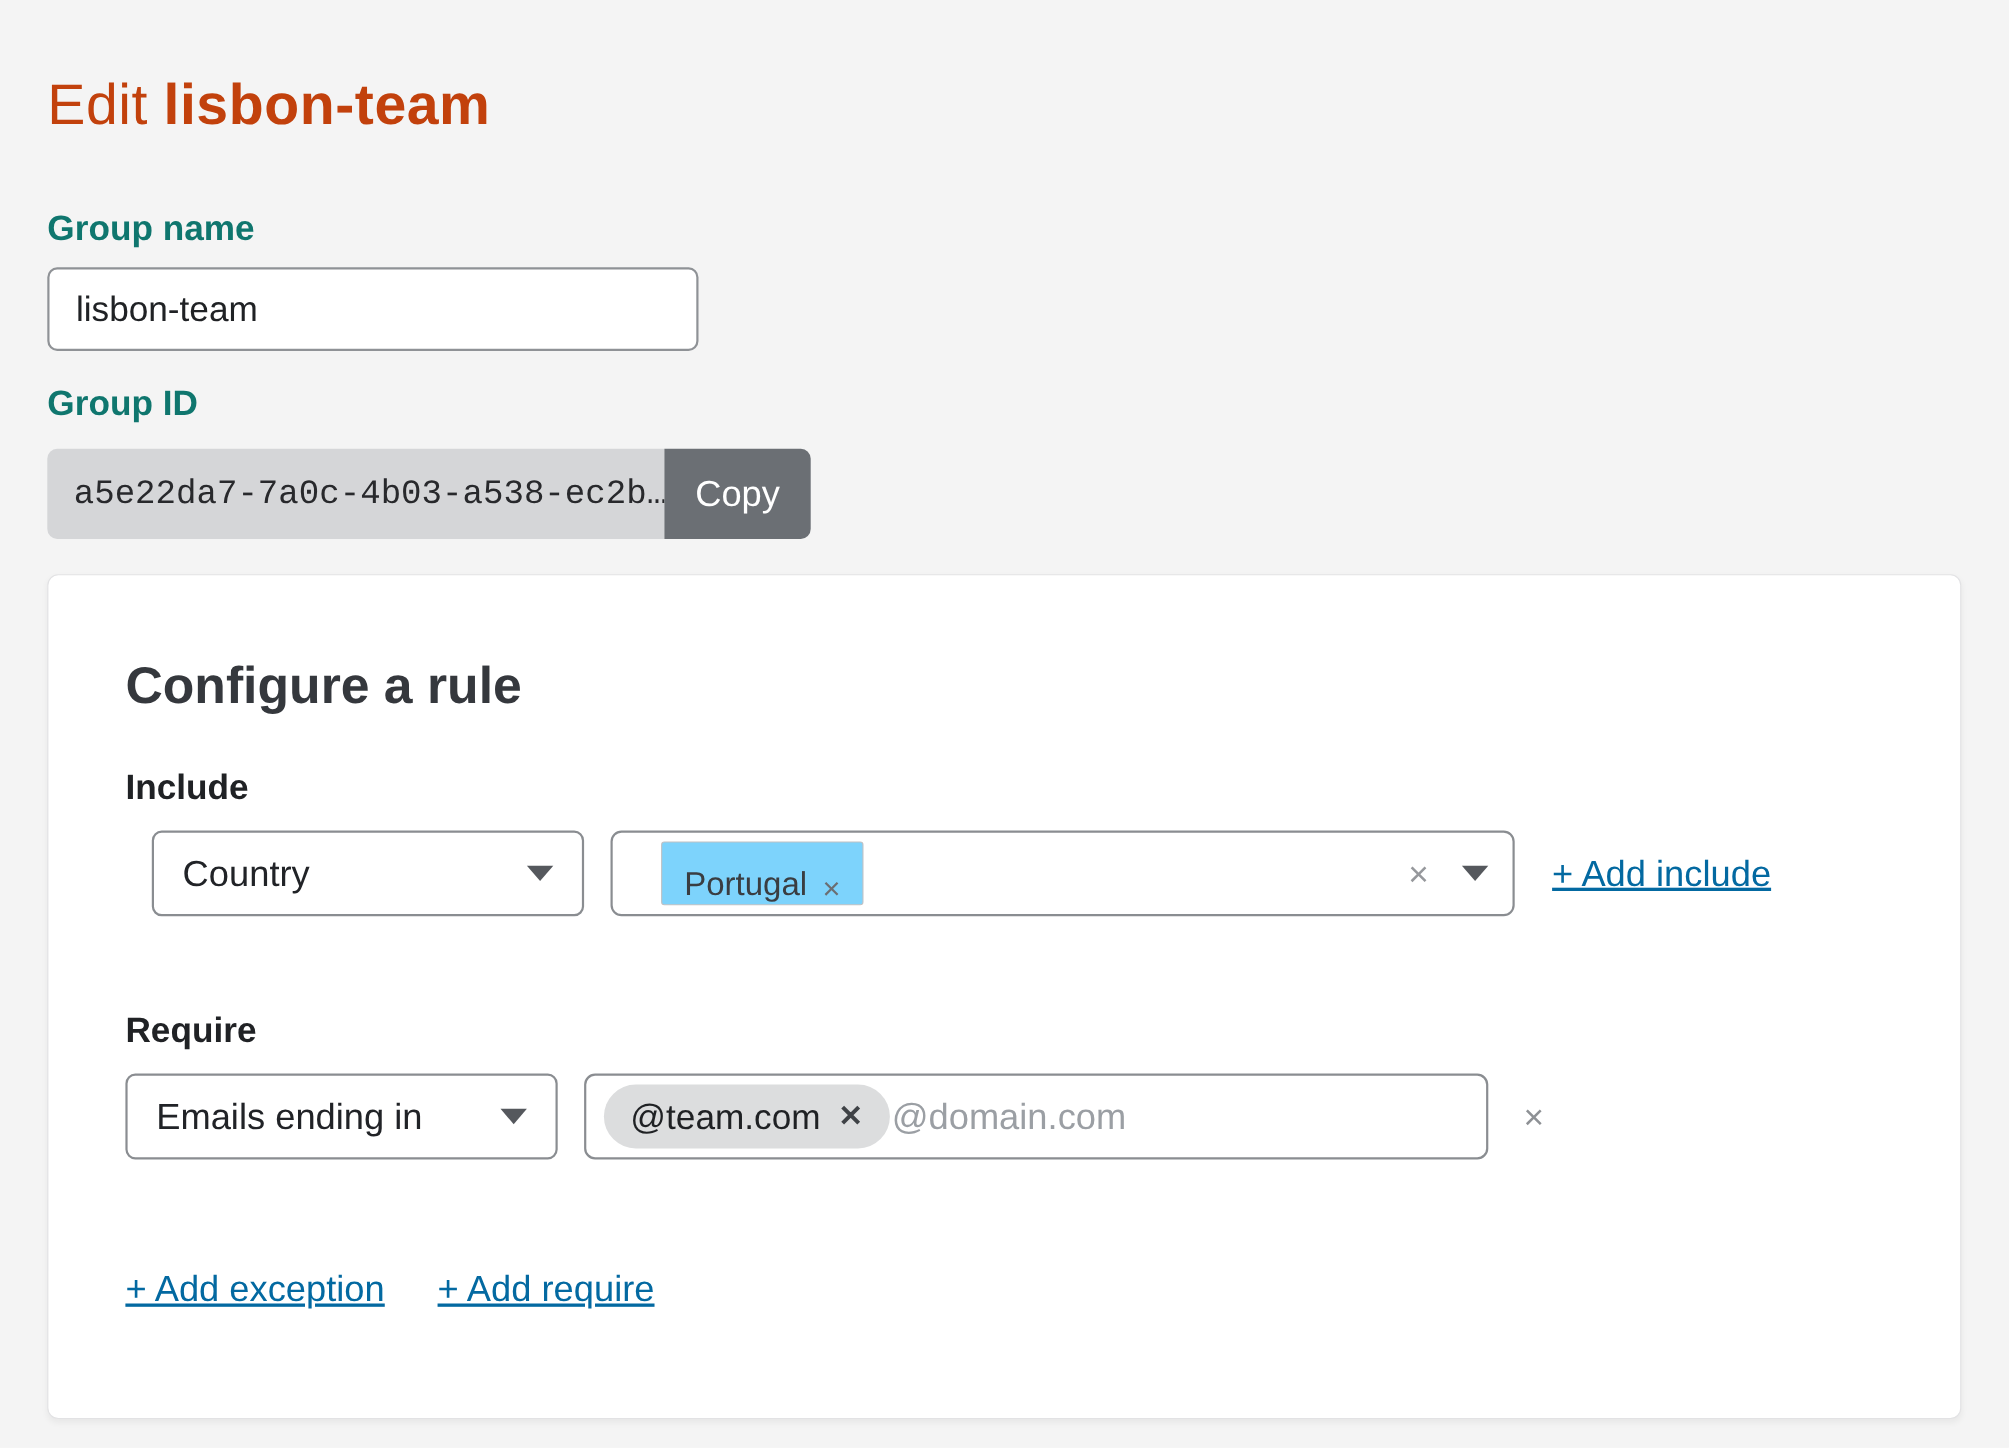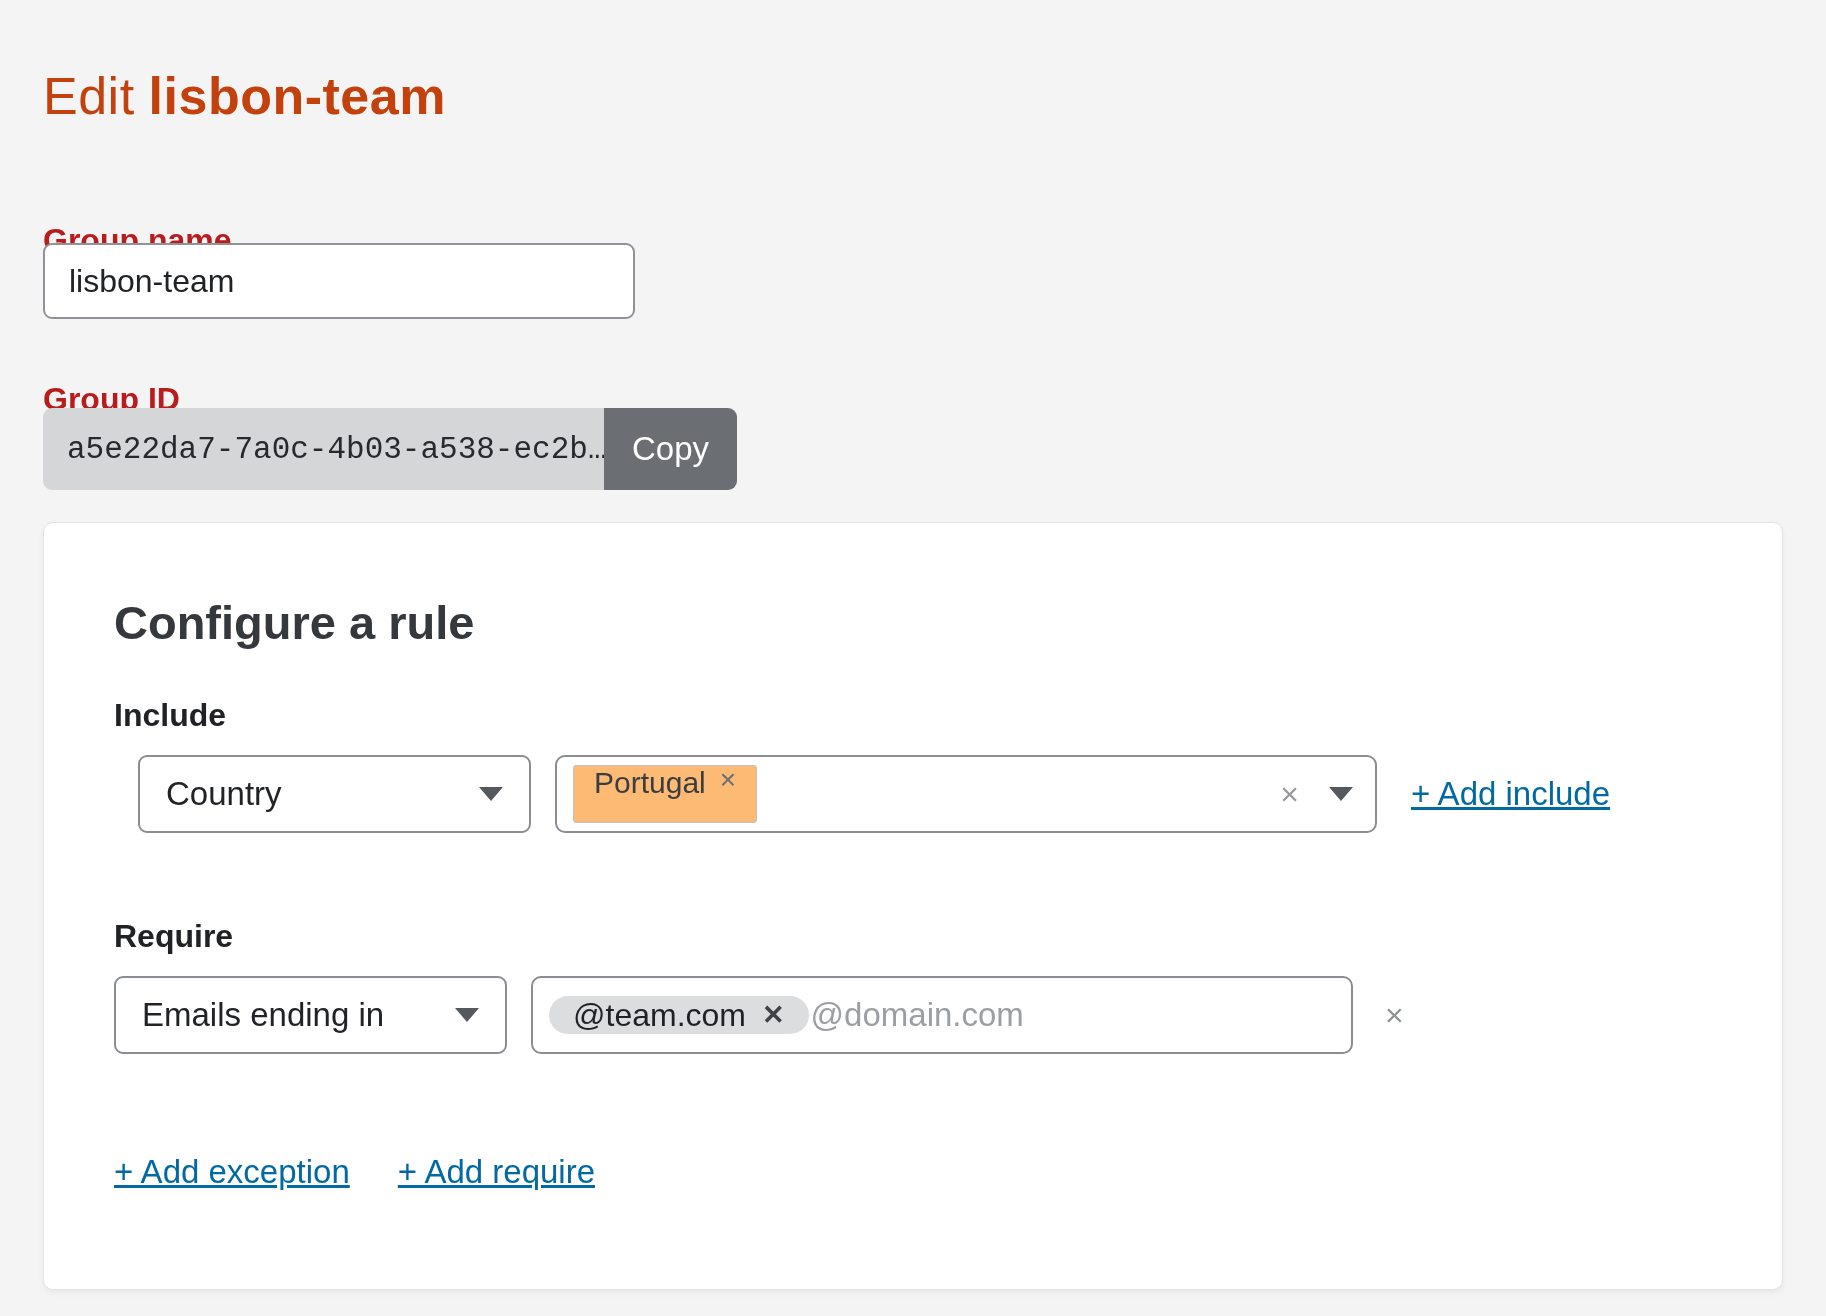--- a/index.html
+++ b/index.html
@@ -14,21 +14,21 @@
   
   .page-title{
     position:absolute;left:43px;top:28px;
     font-size:52px;line-height:66px;font-weight:400;
     color:#c2410c;letter-spacing:0.5px;
   }
   .page-title .title-name{font-weight:700;margin-left:14px;}
   
   .field-label{
     position:absolute;left:43px;
-    font-size:32px;font-weight:700;color:#b91c1c;margin-top:33px;
+    font-size:32px;font-weight:700;color:#0f766e;
   }
   .label-group-name{top:189px;}
   .label-group-id{top:348px;}
   
   .group-name-input{
     position:absolute;left:43px;top:243px;
     width:592px;height:76px;box-sizing:border-box;
     border:2px solid #8f9296;border-radius:9px;
     background:#ffffff;
     font-family:"Liberation Sans", sans-serif;
@@ -96,34 +96,34 @@
   .selector .caret{margin-left:auto;}
   
   .tagbox{
     width:822px;box-sizing:border-box;flex:none;
     margin-left:24px;
     border:2px solid #8a8d91;border-radius:10px;background:#fff;
     display:flex;align-items:center;
     padding:0 22px 0 16px;
   }
   .tag-square{
-    display:flex;align-items:flex-start;gap:14px;
-    background:#fdba74;border:1px solid #bfc1c4;border-radius:3px;
+    display:flex;align-items:flex-end;gap:14px;
+    background:#7dd3fc;border:1px solid #bfc1c4;border-radius:3px;
     padding:0 20px;height:56px;
-    font-size:30px;color:#3a3d41;cursor:default;
+    font-size:30px;color:#3a3d41;cursor:default;margin-left:28px;
   }
   .tag-square .tag-x{font-size:28px;color:#6b6e72;cursor:pointer;line-height:1;}
   .tagbox-controls{
     margin-left:auto;display:flex;align-items:center;gap:30px;
   }
   .clear-x{font-size:32px;color:#96989c;cursor:pointer;line-height:1;}
   .tag-pill{
     display:flex;align-items:center;gap:16px;
     background:#dcddde;border-radius:999px;
-    padding:0 24px;height:38px;flex:none;
+    padding:0 24px;height:58px;flex:none;
     font-size:32px;color:#1f2124;cursor:default;
   }
   .tag-pill .tag-x{font-size:27px;font-weight:700;color:#3f4246;cursor:pointer;line-height:1;}
   .tag-input{
     flex:1;min-width:0;border:none;outline:none;background:transparent;
     font-family:"Liberation Sans", sans-serif;
     font-size:33px;color:#202225;
   }
   .tag-input::placeholder{color:#9b9fa4;opacity:1;}
   .remove-rule-x{

